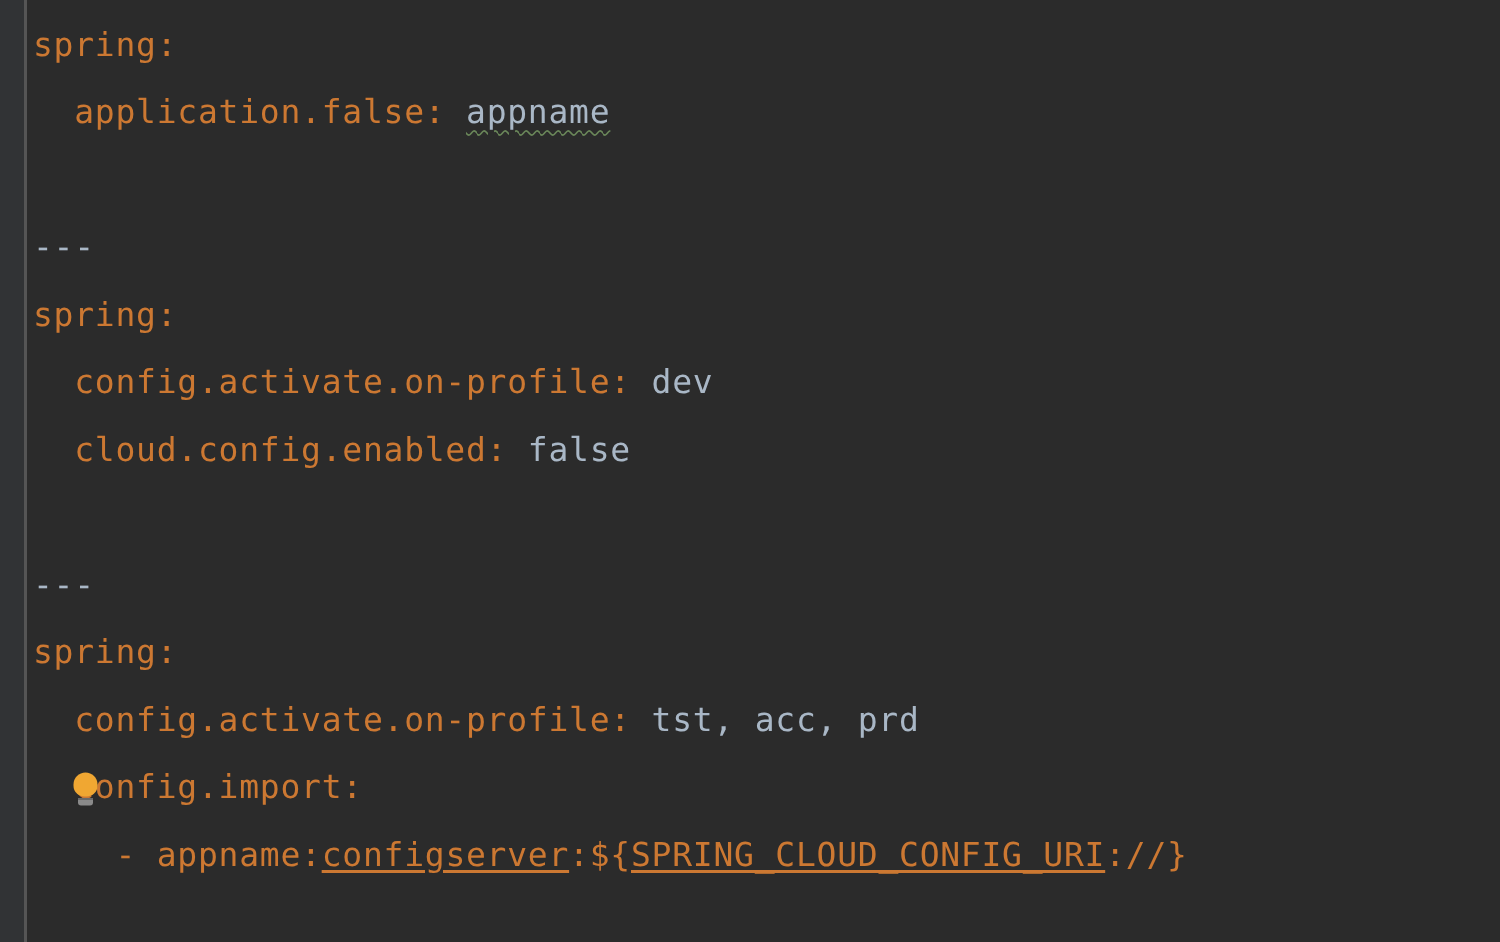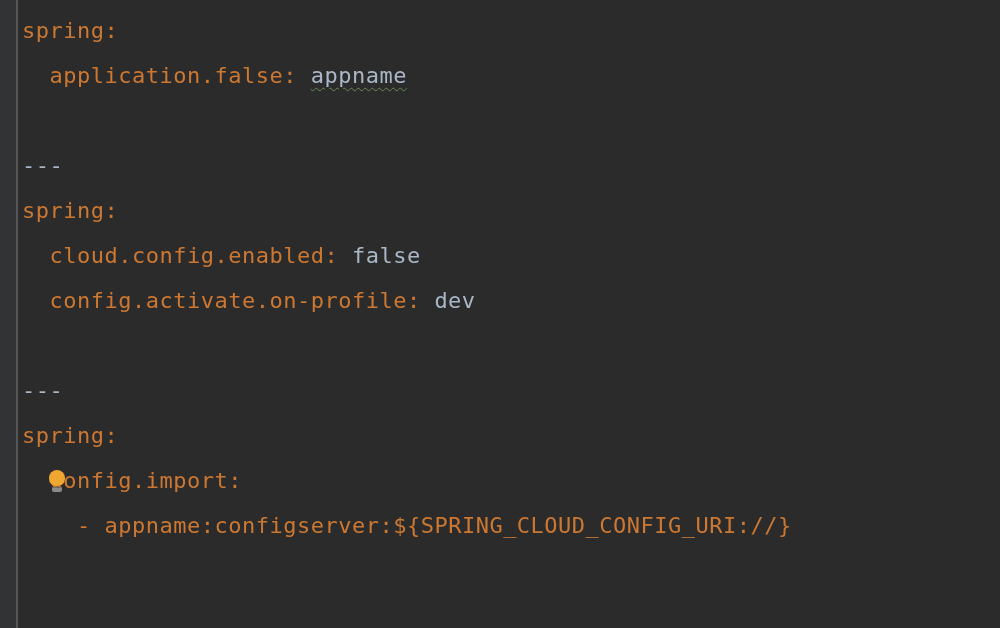--- a/index.html
+++ b/index.html
@@ -45,20 +45,21 @@
     .punct { color: #cc7832; }
     .value { color: #a9b7c6; }
     .sep { color: #a9b7c6; }
     .listdash { color: #cc7832; }
     .underline-wavy {
       text-decoration: underline wavy #6a8759;
       text-decoration-thickness: 1px;
       text-underline-offset: 4px;
     }
     .underline-link {
+      text-decoration: underline;
       text-decoration-color: #cc7832;
       text-underline-offset: 3px;
     }
     .bulb-icon {
       position: absolute;
       left: 26px;
       top: 12px;
       width: 18px;
       height: 22px;
       z-index: 5;
@@ -88,20 +89,21 @@
 <body>
 
 <div class="gutter"></div>
 <div class="fold-line"></div>
 <div class="editor" id="editor">
     <div class="line"><span class="key">spring</span><span class="punct">:</span></div>
     <div class="line">  <span class="key">application.false</span><span class="punct">: </span><span class="value underline-wavy">appname</span></div>
     <div class="line">&nbsp;</div>
     <div class="line"><span class="sep">---</span></div>
     <div class="line"><span class="key">spring</span><span class="punct">:</span></div>
+    <div class="line">  <span class="key">config.activate.on-profile</span><span class="punct">: </span><span class="value">dev</span></div>
     <div class="line">  <span class="key">cloud.config.enabled</span><span class="punct">: </span><span class="value">false</span></div>
-    <div class="line">  <span class="key">config.activate.on-profile</span><span class="punct">: </span><span class="value">dev</span></div>
     <div class="line">&nbsp;</div>
     <div class="line"><span class="sep">---</span></div>
     <div class="line"><span class="key">spring</span><span class="punct">:</span></div>
+    <div class="line">  <span class="key">config.activate.on-profile</span><span class="punct">: </span><span class="value">tst, acc, prd</span></div>
     <div class="line">  <span class="key">config.import</span><span class="punct">:</span><div class="bulb-icon"><div class="bulb-top"></div><div class="bulb-line"></div><div class="bulb-base"></div></div></div>
     <div class="line">    <span class="listdash">- </span><span class="key">appname</span><span class="punct">:</span><span class="key underline-link">configserver</span><span class="punct">:</span><span class="key">$</span><span class="key">{</span><span class="key underline-link">SPRING_CLOUD_CONFIG_URI</span><span class="punct">:</span><span class="key">//}</span></div>
   </div>
 
 </body></html>

